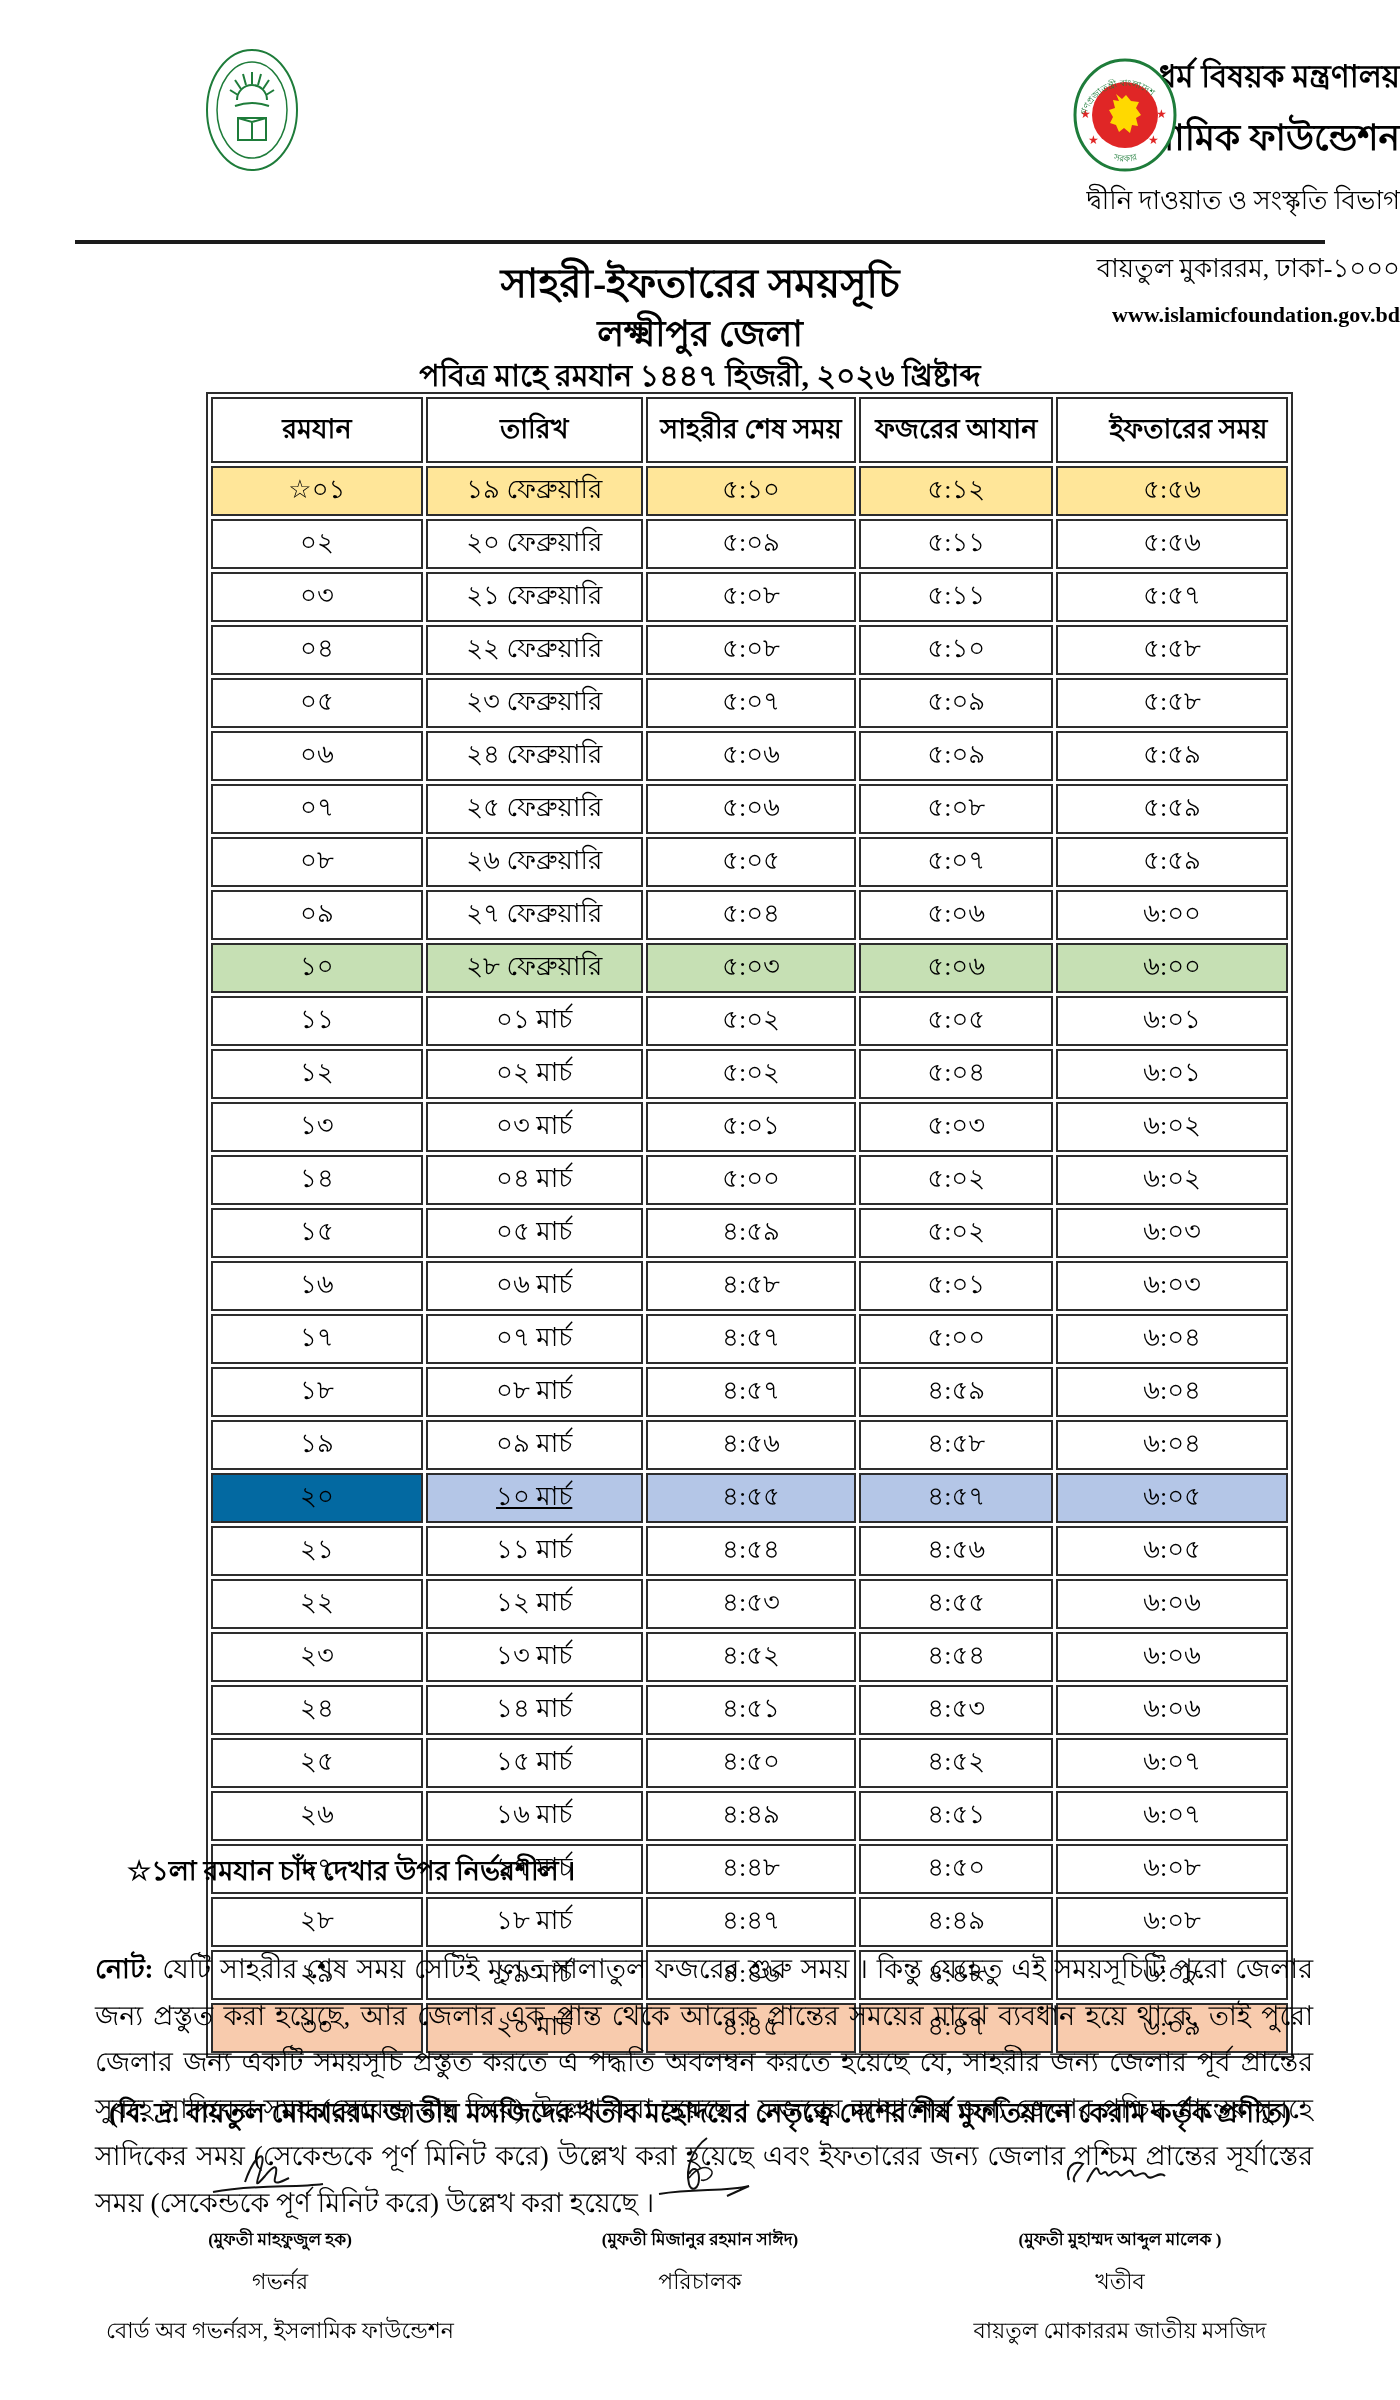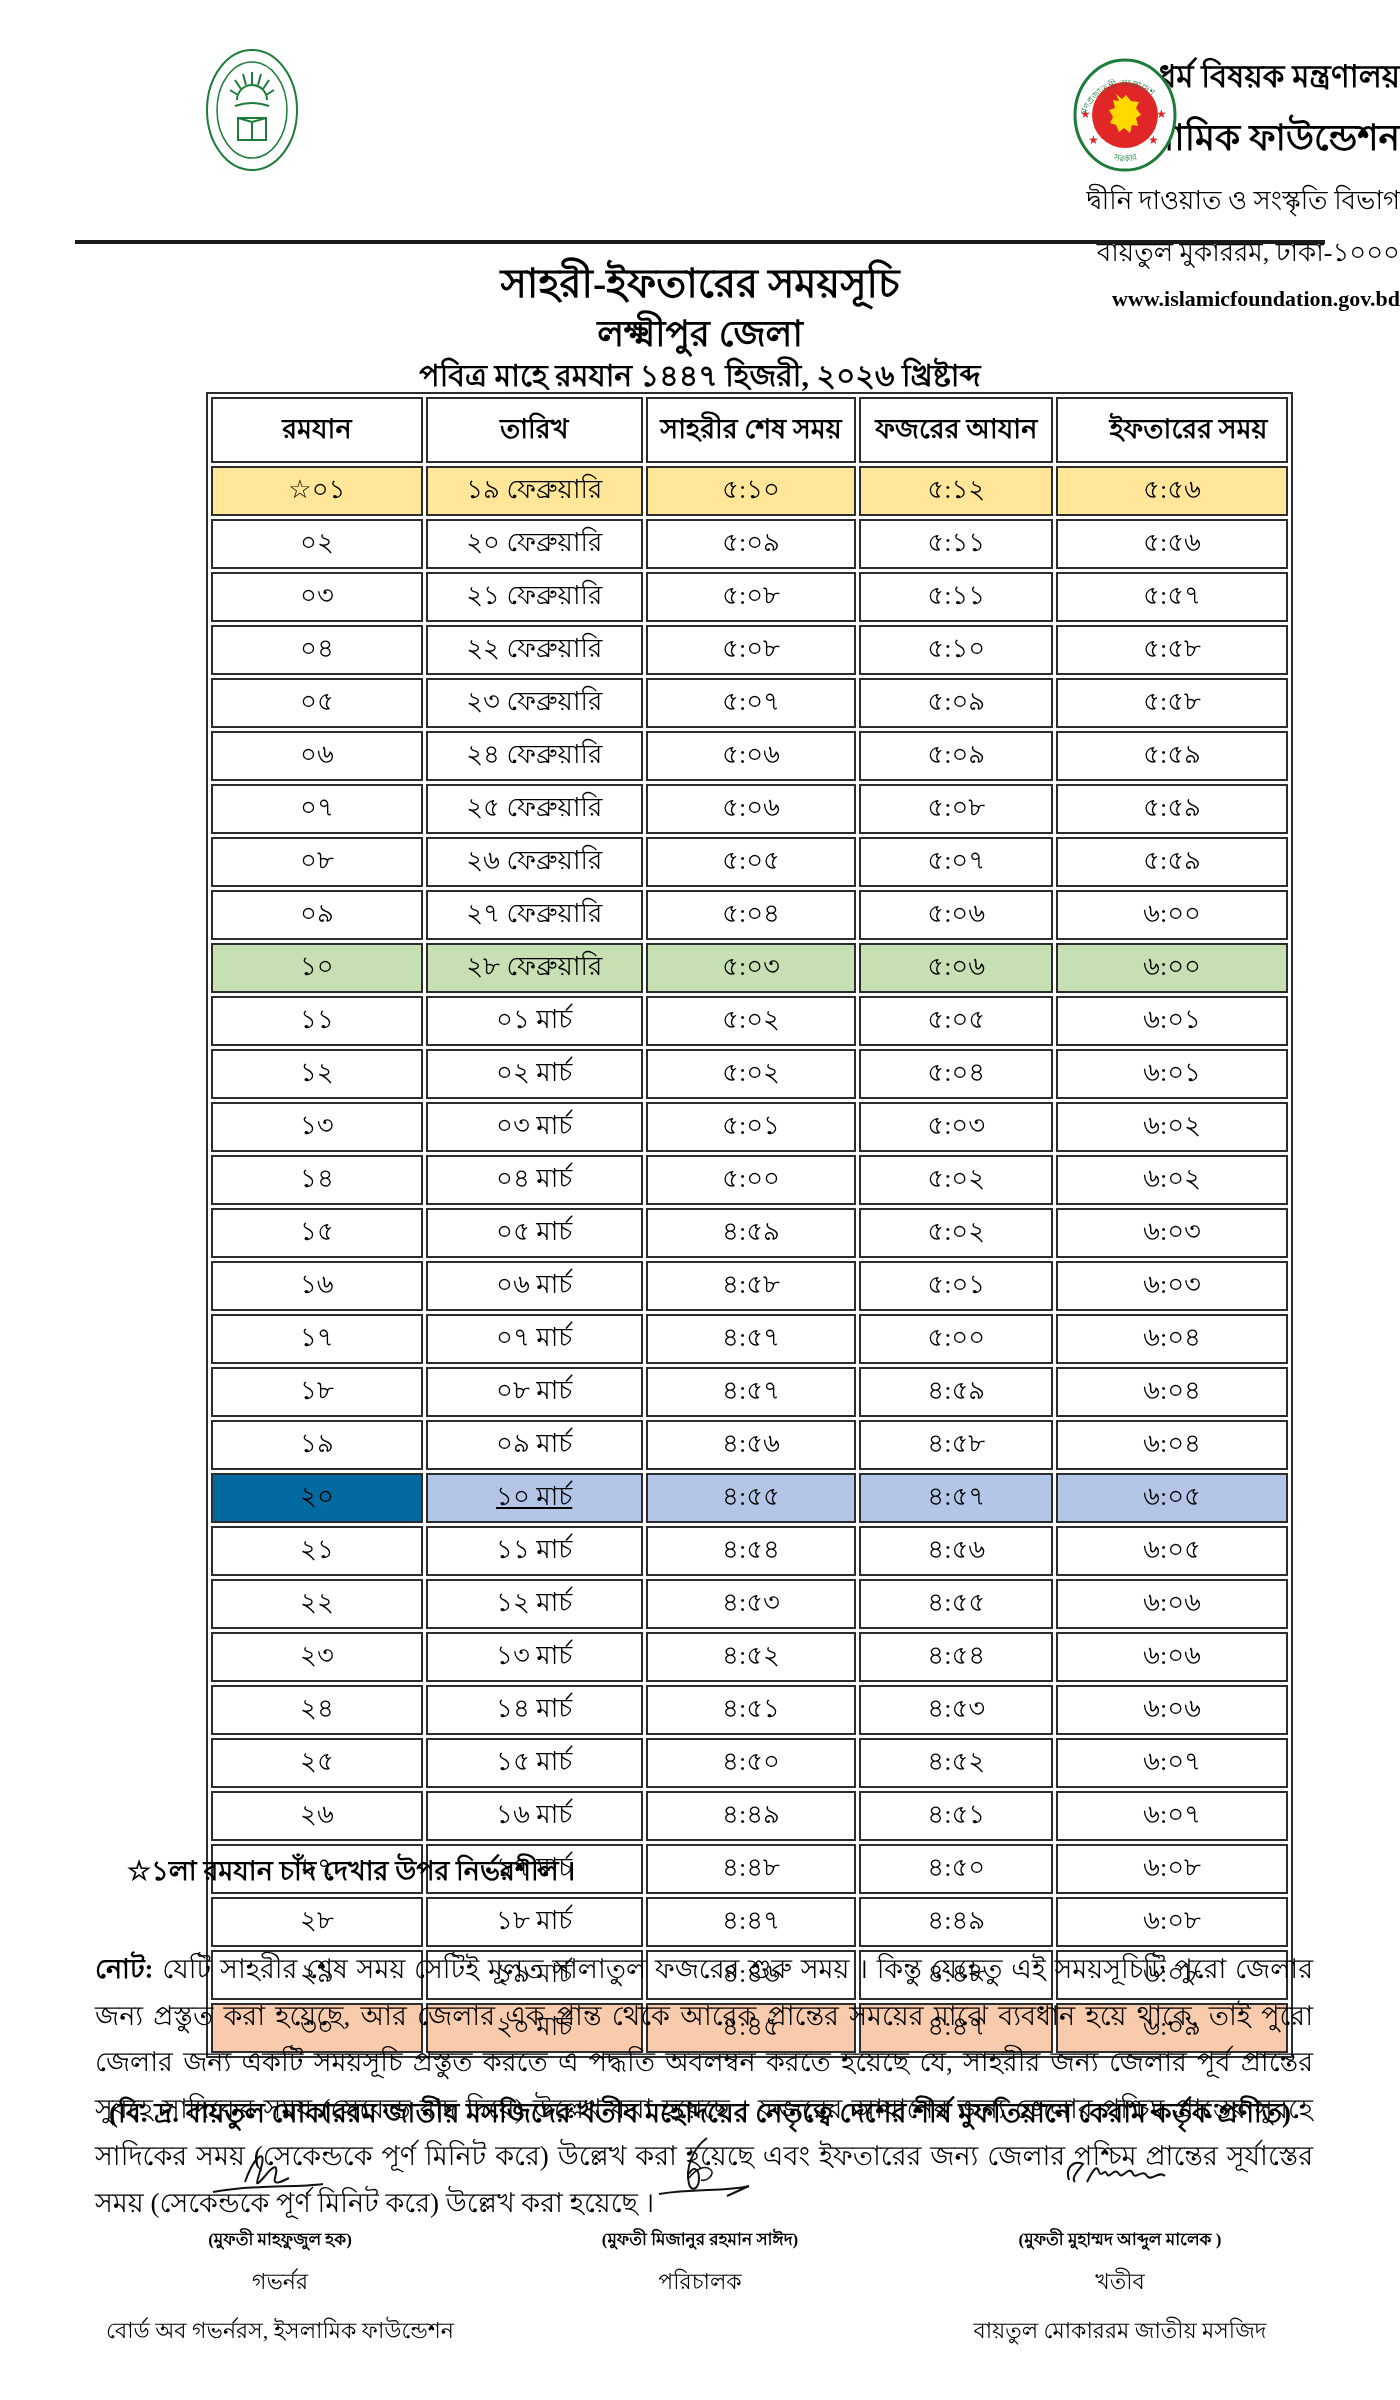--- a/index.html
+++ b/index.html
@@ -4,21 +4,21 @@
 <style>
   html,body{margin:0;padding:0;background:#fff;}
   .page{position:relative;width:1400px;height:2400px;background:#ffffff;
         font-family:"Liberation Serif","DejaVu Serif",serif;color:#000;overflow:hidden;}
 
   
   .lh-text{position:absolute;top:52px;left:0;width:100%;text-align:right;}
   .lh-ministry{font-size:31px;font-weight:bold;}
   .lh-org{font-size:36px;font-weight:bold;margin-top:6px;}
   .lh-dept{font-size:26px;margin-top:10px;}
-  .lh-addr{font-size:26px;margin-top:8px;}
+  .lh-addr{font-size:26px;margin-top:24px;}
   .lh-web{font-size:22px;font-weight:bold;margin-top:10px;font-family:"Liberation Serif",serif;}
   .logo-left{position:absolute;left:205px;top:48px;}
   .logo-right{position:absolute;left:1072px;top:56px;}
   .rule{position:absolute;top:240px;left:75px;width:1250px;height:4px;background:#1b1b1b;}
 
   
   .ct{position:absolute;left:0;width:100%;text-align:center;}
   .title-main{top:252px;font-size:40px;font-weight:bold;}
   .title-district{top:306px;font-size:36px;font-weight:bold;}
   .title-sub{top:352px;font-size:30px;font-weight:bold;}

